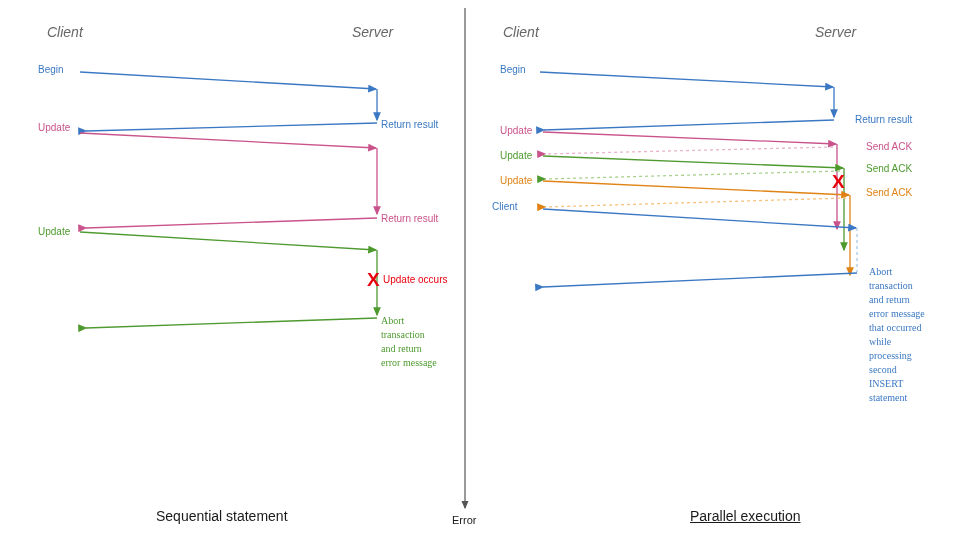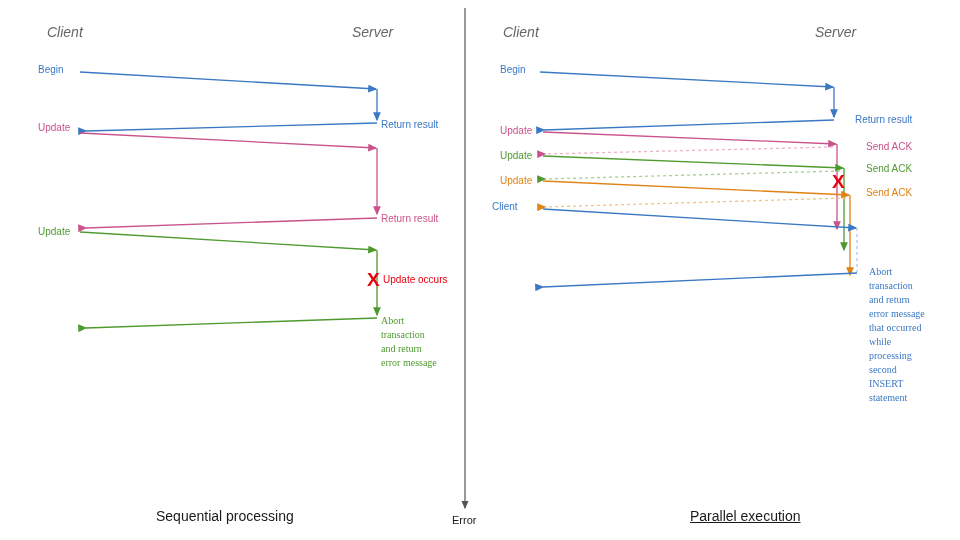--- a/index.html
+++ b/index.html
@@ -156,21 +156,21 @@
   <div class="lbl" style="left:381px; top:118px; color:#3b78c3;">Return result</div>
   <div class="lbl" style="left:381px; top:212px; color:#c9538a;">Return result</div>
   <div class="lbl multiline" style="left:381px; top:314px; color:#4e9a2f;">Abort
 transaction
 and return
 error message</div>
 
   <div class="xmark" style="left:367px; top:270px;">X</div>
   <div class="lbl" style="left:383px; top:273px; color:#e8000d;">Update occurs</div>
 
-  <div class="lbl caption" style="left:156px; top:509px;">Sequential processing</div>
+  <div class="lbl caption" style="left:156px; top:509px;">Sequential statement</div>
 
   <div class="lbl head" style="left:503px; top:25px;">Client</div>
   <div class="lbl head" style="left:815px; top:25px;">Server</div>
 
   <div class="lbl" style="left:500px; top:63px; color:#3b78c3;">Begin</div>
   <div class="lbl" style="left:500px; top:124px; color:#c9538a;">Update</div>
   <div class="lbl" style="left:500px; top:149px; color:#4e9a2f;">Update</div>
   <div class="lbl" style="left:500px; top:174px; color:#e08214;">Update</div>
   <div class="lbl" style="left:492px; top:200px; color:#3b78c3;">Client</div>
 

